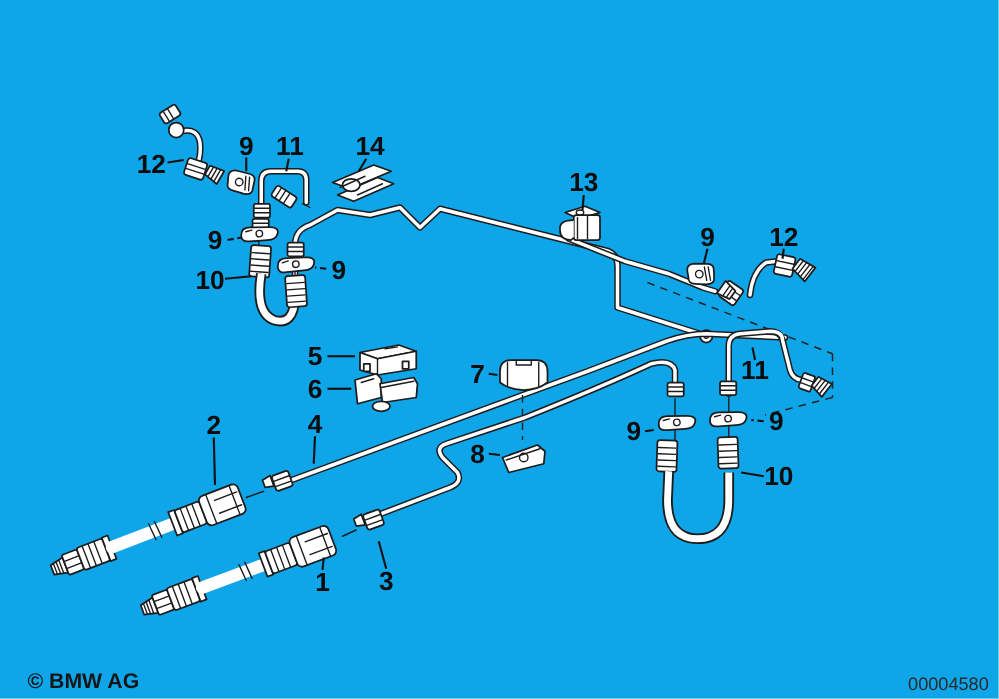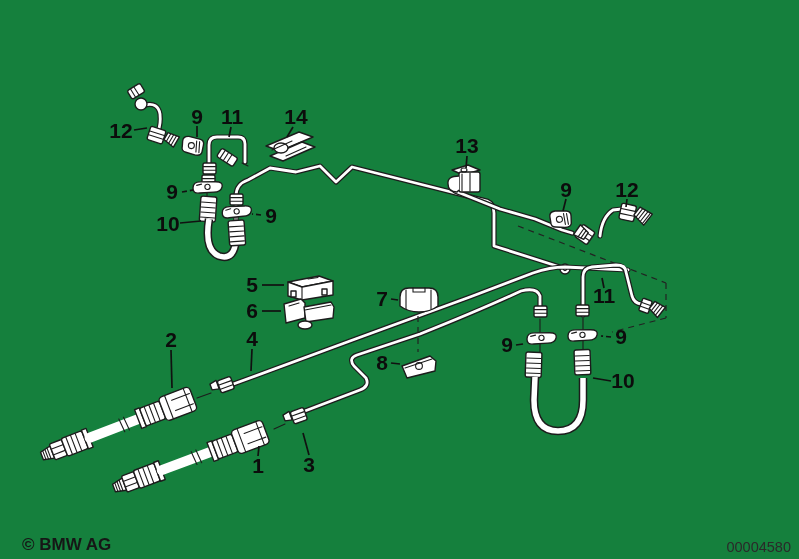--- a/index.html
+++ b/index.html
@@ -1,16 +1,16 @@
 <!DOCTYPE html>
 <html><head>
 <meta charset="utf-8">
 <style>
   html,body{margin:0;padding:0;background:#fff;}
-  .stage{position:relative;width:799px;height:559px;background:#15803d;overflow:hidden;
+  .stage{position:relative;width:799px;height:559px;background:#0ea5e9;overflow:hidden;
          font-family:"Liberation Sans","DejaVu Sans",sans-serif;}
   svg{position:absolute;left:0;top:0;}
   
   .tube-o{fill:none;stroke:#1c1c1c;stroke-width:5.2;stroke-linecap:round;stroke-linejoin:round;}
   .tube-i{fill:none;stroke:#ffffff;stroke-width:2.8;stroke-linecap:round;stroke-linejoin:round;}
   .hose-o{fill:none;stroke:#1c1c1c;stroke-width:8.5;stroke-linecap:butt;stroke-linejoin:round;}
   .hose-i{fill:none;stroke:#ffffff;stroke-width:5.5;stroke-linecap:butt;stroke-linejoin:round;}
   .part{fill:#ffffff;stroke:#1c1c1c;stroke-width:1.4;stroke-linejoin:round;}
   .detail{fill:none;stroke:#1c1c1c;stroke-width:1.1;stroke-linecap:round;}
   .leader{stroke:#111;stroke-width:1.7;fill:none;}

